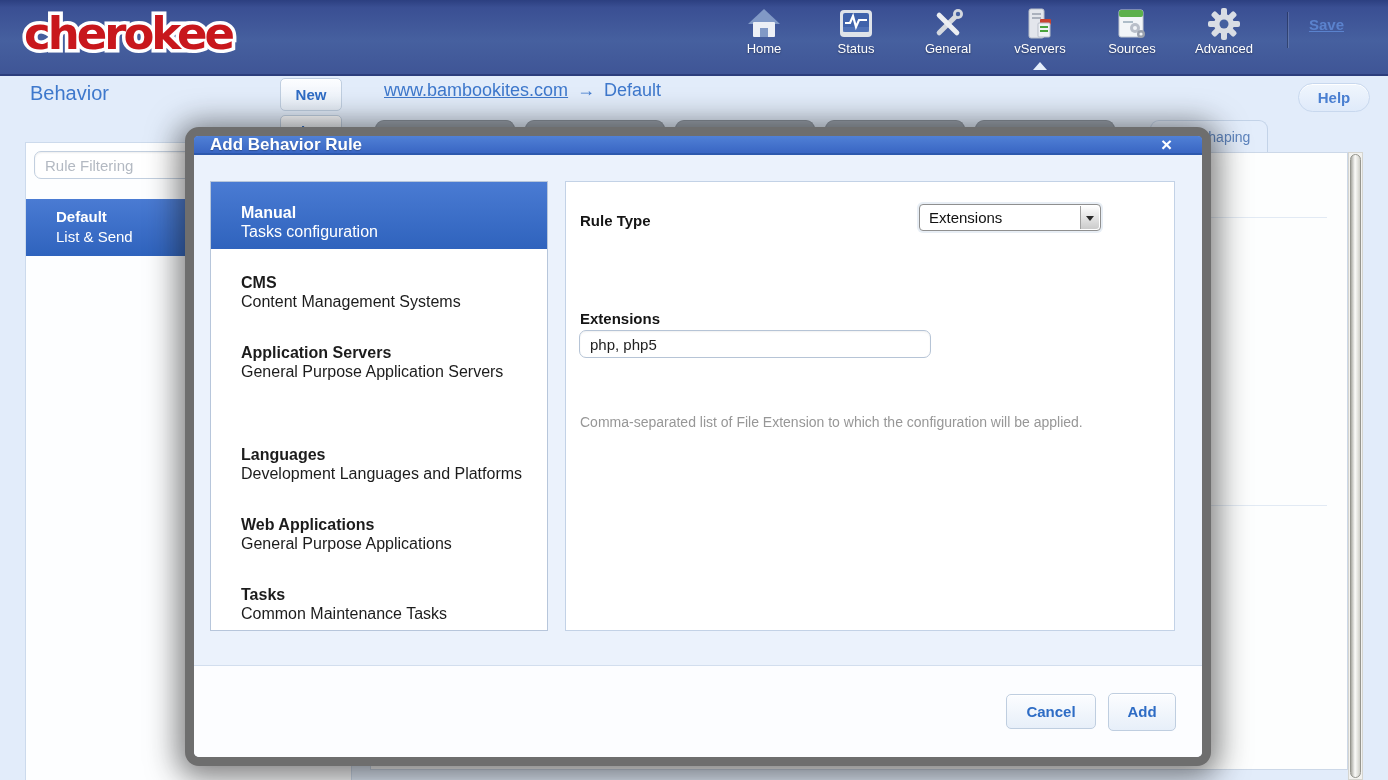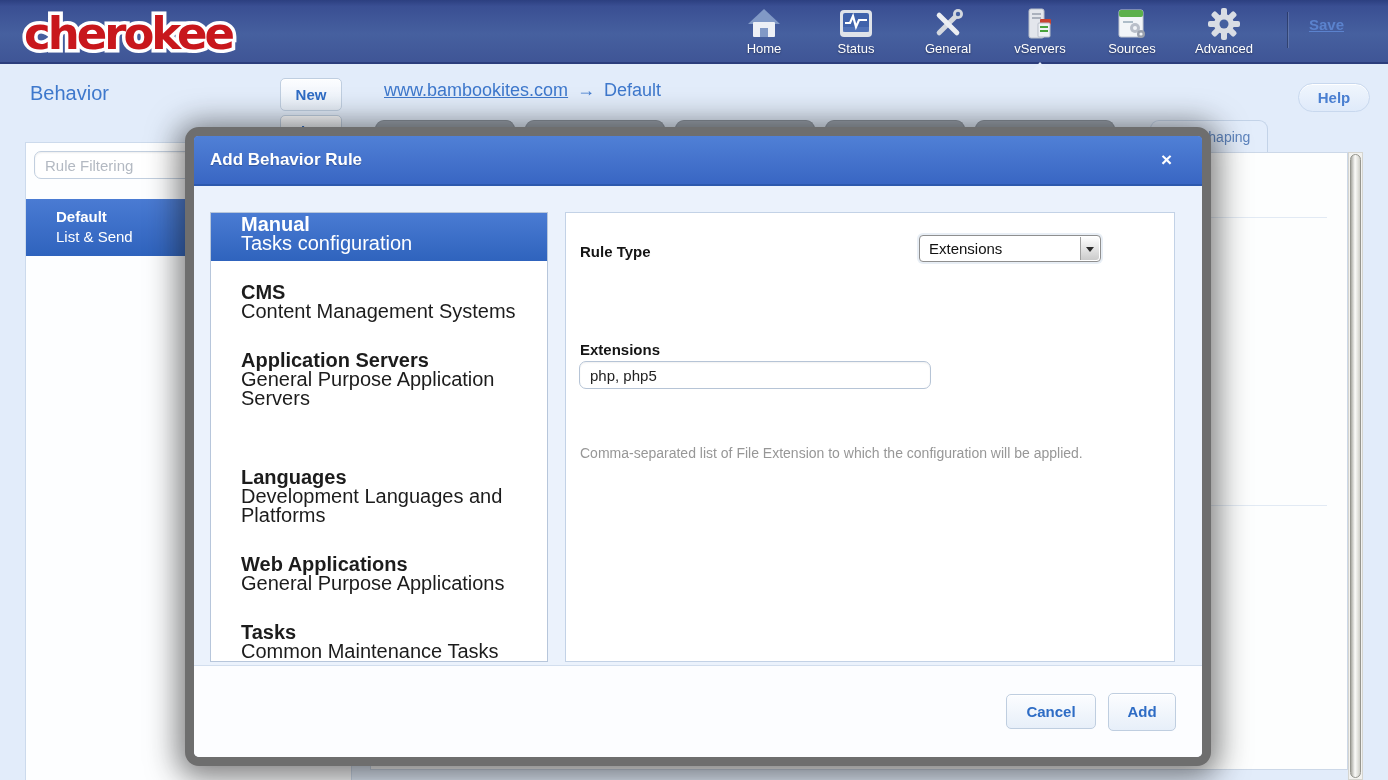--- a/index.html
+++ b/index.html
@@ -1,20 +1,20 @@
 <!DOCTYPE html>
 <html><head>
 <meta charset="utf-8">
 <style>
   * { margin:0; padding:0; box-sizing:border-box; }
   html,body { width:1388px; height:780px; }
   body { font-family:"Liberation Sans", sans-serif; position:relative; overflow:hidden; background:#e2ecfa; }
 
   
-  #topbar { position:absolute; left:0; top:0; width:1388px; height:64px;
+  #topbar { position:absolute; left:0; top:0; width:1388px; height:76px;
     background:linear-gradient(#2c3f80, #3a4f93 10%, #46609f 55%, #3f5596);
     border-bottom:2px solid #2c3e7c; z-index:5; }
   #logo-wrap { position:absolute; left:20px; top:4px; }
   #nav { position:absolute; right:118px; top:5px; display:flex; }
   .nav-item { width:92px; display:flex; flex-direction:column; align-items:center; gap:0px; padding-top:2px; position:relative; cursor:pointer; height:56px; }
   .nav-label { color:#ffffff; font-size:13px; text-shadow:0 1px 2px rgba(0,0,0,.4); }
   .nav-item.active::after { content:""; position:absolute; bottom:-9px; left:50%; transform:translateX(-50%);
     width:0; height:0; border:7px solid transparent; border-bottom:8px solid #e6effb; }
   #save-divider { position:absolute; right:100px; top:12px; width:1px; height:36px;
     background:rgba(0,0,0,.28); box-shadow:1px 0 0 rgba(255,255,255,.15); }
@@ -59,29 +59,29 @@
   
   #scrollbar { position:absolute; left:1348px; top:88px; width:15px; height:628px;
     background:#f2f2ef; border:1px solid #d5d5d0; }
   #scroll-thumb { position:absolute; left:1px; right:1px; top:1px; bottom:1px; border-radius:7px;
     background:linear-gradient(90deg,#a9a9a2,#fbfbf9 45%,#cfcfc8); border:1px solid #96968f; }
 
   
   #modal { position:absolute; left:185px; top:63px; width:1026px; height:639px;
     border:9px solid #6e6e6e; border-radius:14px; background:#ebf2fc;
     box-shadow:0 4px 30px 8px rgba(25,25,25,.55); z-index:50; }
-  #modal-header { height:50px; background:linear-gradient(#5080d6,#3966c3); border-bottom:2px solid #2d59ad;
+  #modal-header { height:19px; background:linear-gradient(#5080d6,#3966c3); border-bottom:2px solid #2d59ad;
     border-radius:4px 4px 0 0; display:flex; align-items:center; padding:4px 16px; }
   #modal-title { flex:1; color:#fff; font-weight:bold; font-size:17px; text-shadow:0 1px 1px rgba(0,0,0,.25); }
   #modal-close { color:#fff; font-weight:bold; font-size:19px; cursor:pointer; padding:0 14px; }
   #modal-body { position:relative; height:493px; }
   #cat-panel { position:absolute; left:16px; top:26px; width:338px; height:450px;
     background:#fff; border:1px solid #b7c6db; overflow:hidden; }
-  .cat-item { padding:2px 10px 8px 30px; font-size:20px; line-height:19px; color:#1c1c1c;
-    cursor:pointer; margin-bottom:20px; }
+  .cat-item { padding:21px 10px 8px 30px; font-size:16px; line-height:19px; color:#1c1c1c;
+    cursor:pointer; margin-bottom:3px; }
   .cat-item .cat-title { font-weight:bold; }
   .cat-item.selected { background:linear-gradient(#4a7bd3,#2f63bd); color:#fff; }
   #form-panel { position:absolute; left:371px; top:26px; width:610px; height:450px;
     background:#fff; border:1px solid #c3d2e6; }
   .form-label { position:absolute; font-size:15px; font-weight:bold; color:#151515; }
   #rule-type-label { left:14px; top:30px; }
   #rule-type-select { position:absolute; left:353px; top:22px; width:182px; height:27px;
     background:#fff; border:1px solid #8f8f8f; border-radius:4px; display:flex; align-items:center;
     padding-left:9px; font-size:15px; color:#111; cursor:pointer; box-shadow:0 0 0 2px rgba(190,205,225,.35); }
   .sel-btn { position:absolute; right:1px; top:1px; bottom:1px; width:19px;

